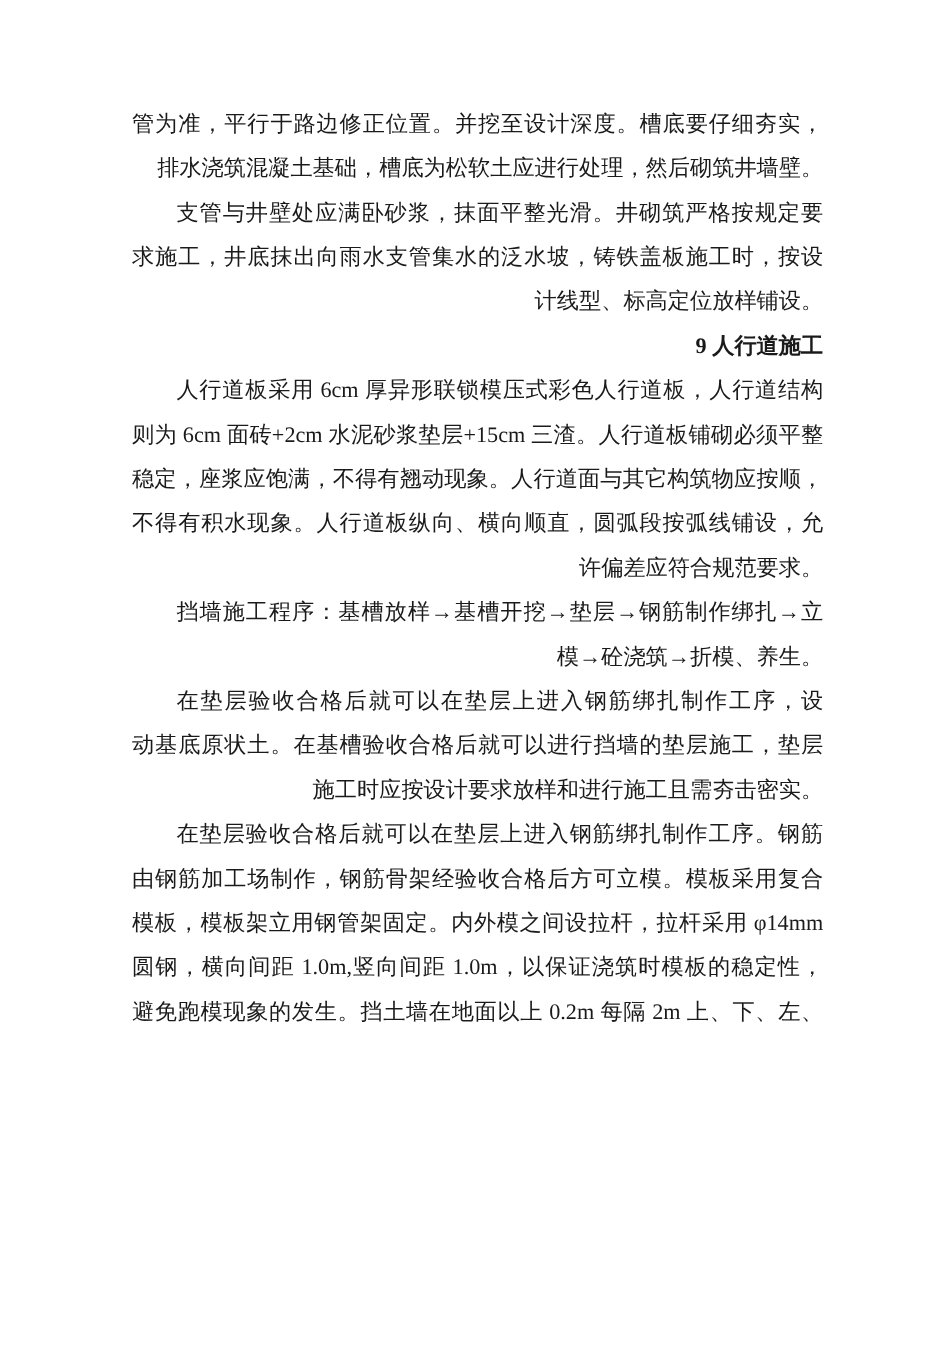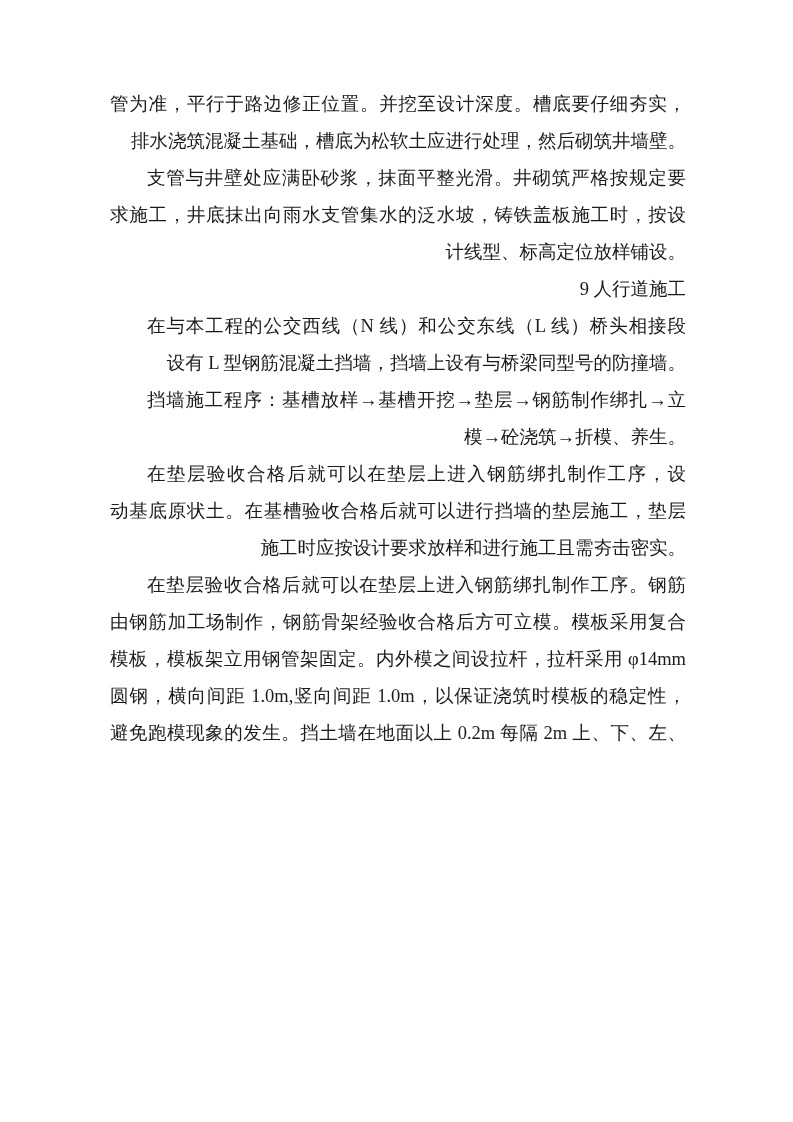--- a/index.html
+++ b/index.html
@@ -32,43 +32,46 @@
     text-align: right;
   }
   .line.fill {
     text-align: justify;
     text-align-last: justify;
   }
   .line.indent {
     text-indent: 2em;
   }
   .heading .line {
-    font-weight: normal; 
+    font-weight: bold; 
   }
 </style>
 </head>
 <body>
 
 <div class="page">
   <div class="content" style="color: rgb(26, 26, 26);">
       <div class="block paragraph">
         <div class="line fill">管为准，平行于路边修正位置。并挖至设计深度。槽底要仔细夯实，</div>
         <div class="line">排水浇筑混凝土基础，槽底为松软土应进行处理，然后砌筑井墙壁。</div>
       </div>
       <div class="block paragraph">
         <div class="line fill indent">支管与井壁处应满卧砂浆，抹面平整光滑。井砌筑严格按规定要</div>
         <div class="line fill">求施工，井底抹出向雨水支管集水的泛水坡，铸铁盖板施工时，按设</div>
         <div class="line">计线型、标高定位放样铺设。</div>
       </div>
       <div class="block heading">
         <div class="line">9 人行道施工</div>
       </div>
       <div class="block paragraph">
-        <div class="line fill indent">在与本工程的公交西线（N 线）和公交东线（L 线）桥头相接段</div>
-        <div class="line">设有 L 型钢筋混凝土挡墙，挡墙上设有与桥梁同型号的防撞墙。</div>
+        <div class="line fill indent">人行道板采用 6cm 厚异形联锁模压式彩色人行道板，人行道结构</div>
+        <div class="line fill">则为 6cm 面砖+2cm 水泥砂浆垫层+15cm 三渣。人行道板铺砌必须平整</div>
+        <div class="line fill">稳定，座浆应饱满，不得有翘动现象。人行道面与其它构筑物应按顺，</div>
+        <div class="line fill">不得有积水现象。人行道板纵向、横向顺直，圆弧段按弧线铺设，允</div>
+        <div class="line">许偏差应符合规范要求。</div>
       </div>
       <div class="block paragraph">
         <div class="line fill indent">挡墙施工程序：基槽放样→基槽开挖→垫层→钢筋制作绑扎→立</div>
         <div class="line">模→砼浇筑→折模、养生。</div>
       </div>
       <div class="block paragraph">
         <div class="line fill indent">在垫层验收合格后就可以在垫层上进入钢筋绑扎制作工序，设</div>
         <div class="line fill">动基底原状土。在基槽验收合格后就可以进行挡墙的垫层施工，垫层</div>
         <div class="line">施工时应按设计要求放样和进行施工且需夯击密实。</div>
       </div>

